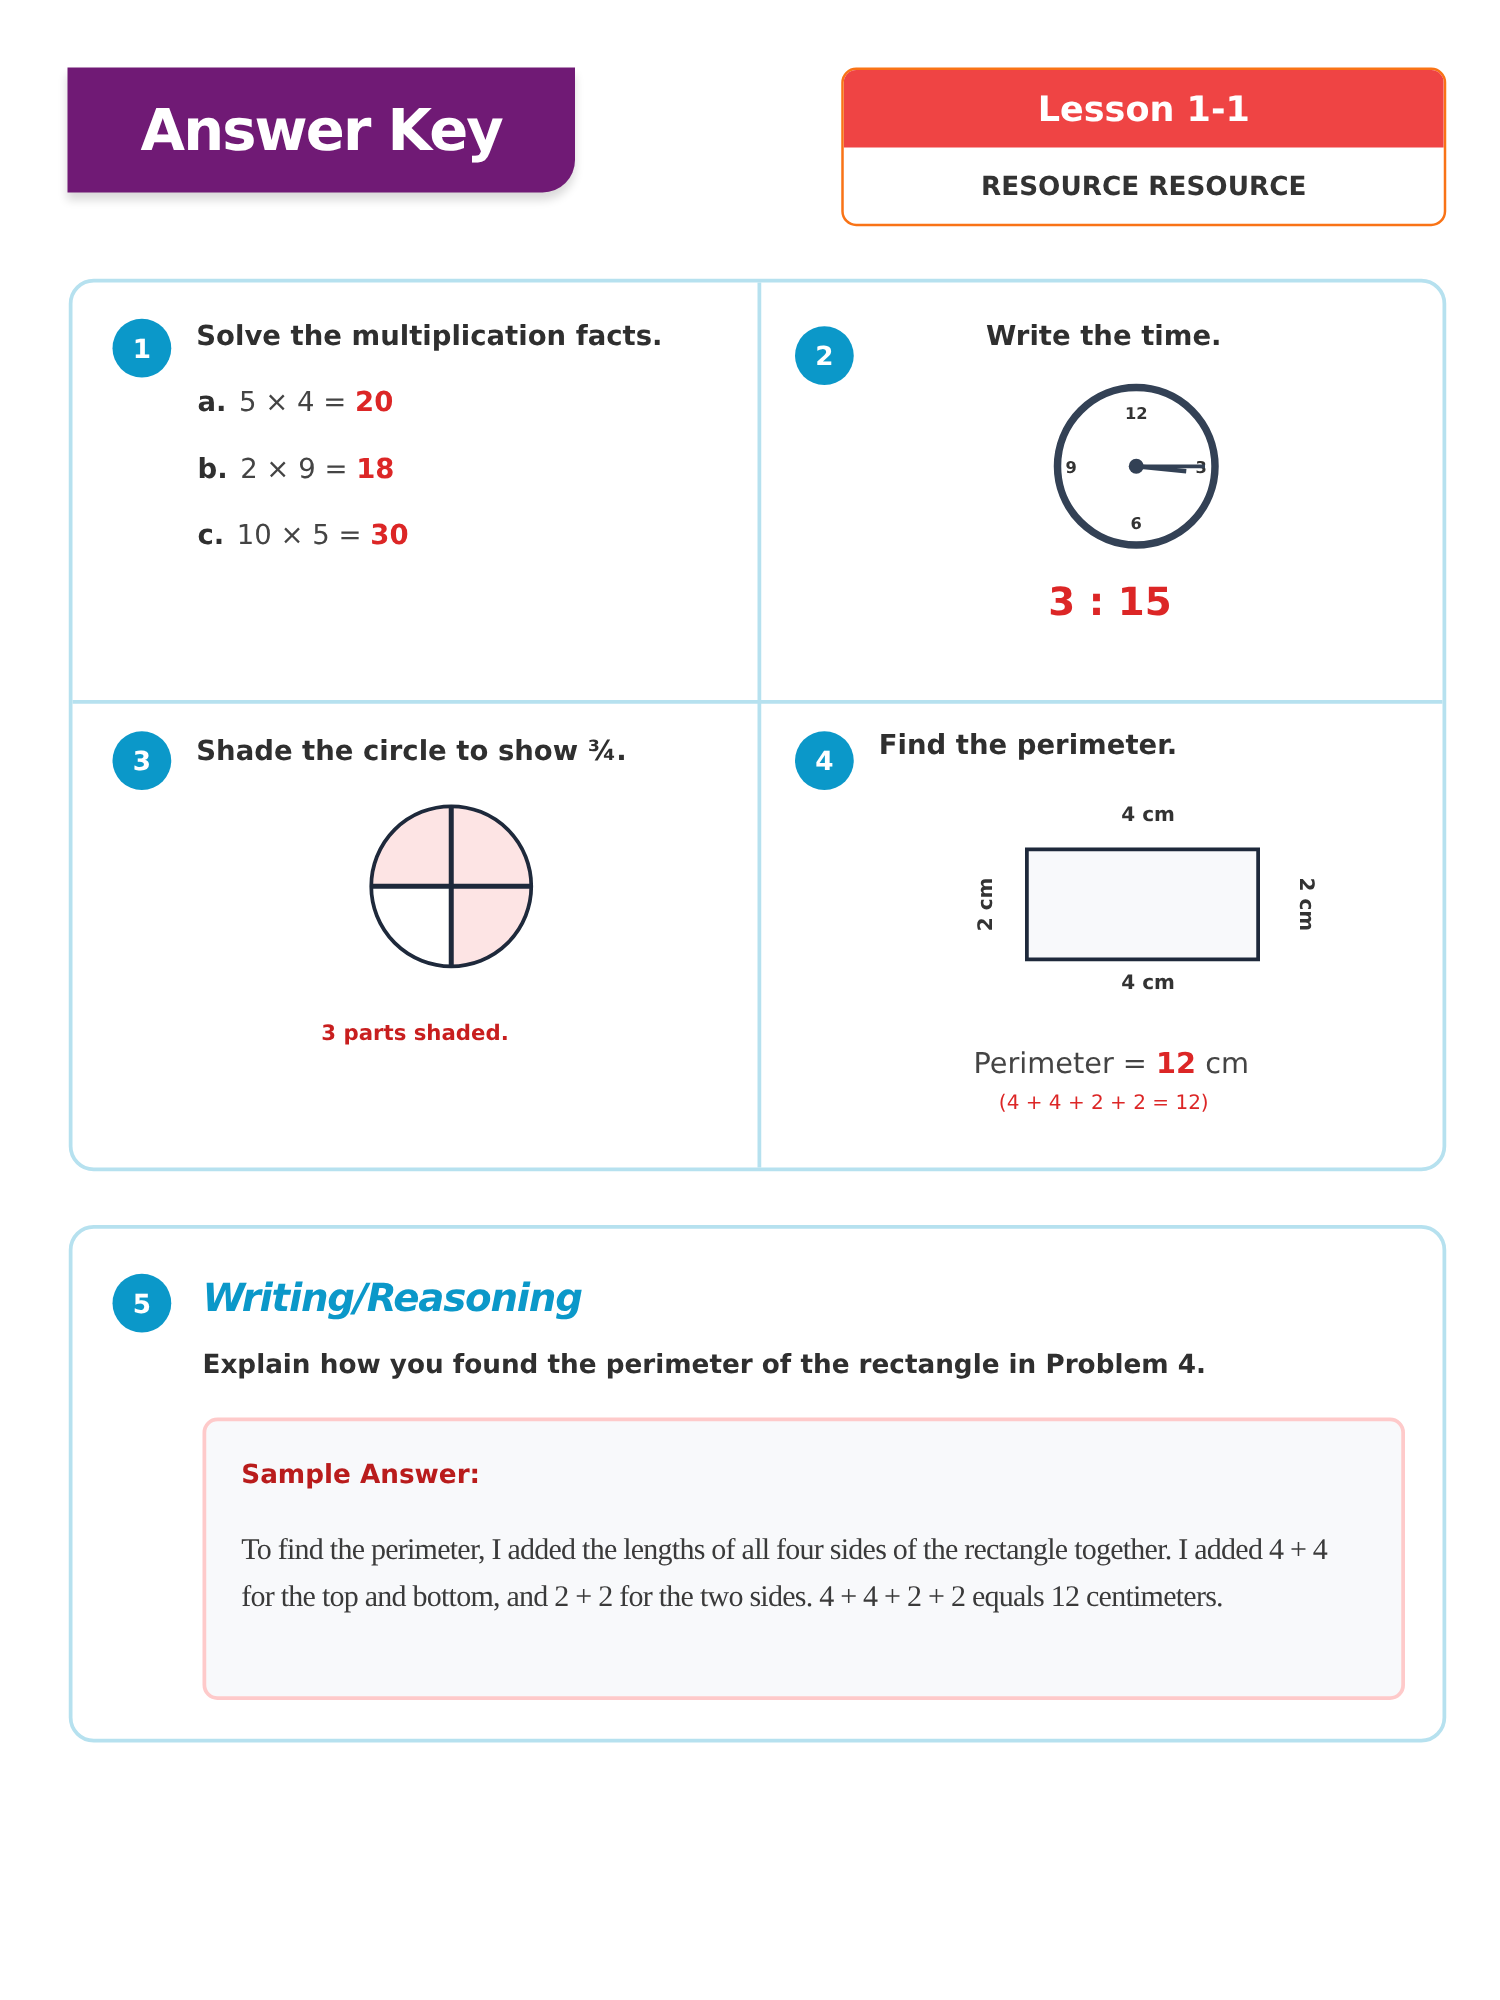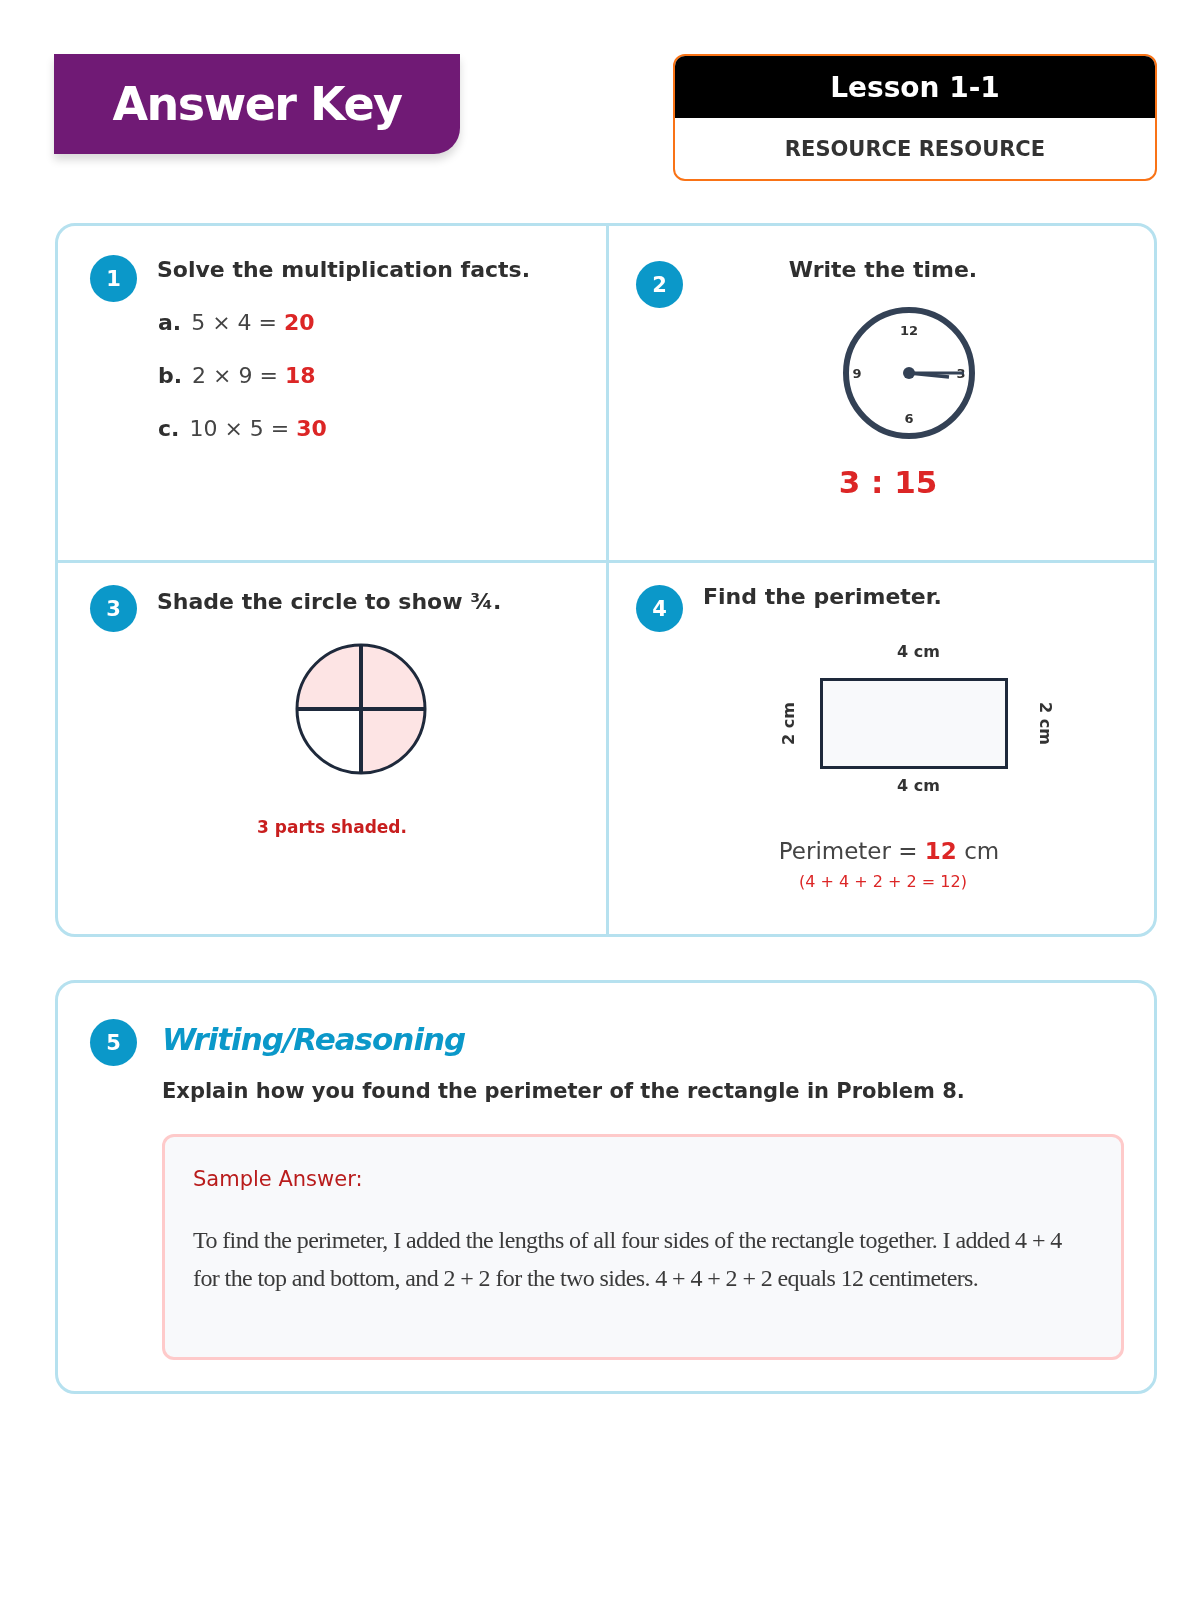--- a/index.html
+++ b/index.html
@@ -16,21 +16,21 @@
     }
     .answer-key-banner span {
       color: #fff; font-family: "DejaVu Sans", sans-serif; font-weight: bold;
       font-size: 46px; letter-spacing: -1.5px;
     }
     .lesson-box {
       position: absolute; left: 673px; top: 54px; width: 484px; height: 127px;
       border: 2px solid #f97316; border-radius: 12px; overflow: hidden; background: #fff;
     }
     .lesson-box .lesson-title {
-      height: 62px; background: #000000; color: #fff;
+      height: 62px; background: #ef4444; color: #fff;
       display: flex; align-items: center; justify-content: center;
       font-family: "DejaVu Sans", sans-serif; font-weight: bold; font-size: 28px;
     }
     .lesson-box .lesson-sub {
       height: 61px; display: flex; align-items: center; justify-content: center;
       font-family: "DejaVu Sans", sans-serif; font-weight: bold; font-size: 21px; color: #333;
     }
     .grid {
       position: absolute; left: 55px; top: 223px; width: 1102px; height: 714px;
       border: 3px solid #b6e1ef; border-radius: 20px;
@@ -80,21 +80,21 @@
     .writing-prompt {
       position: absolute; left: 104px; top: 96px; font-family: "DejaVu Sans", sans-serif;
       font-weight: bold; font-size: 21px; color: #2f2f2f; white-space: nowrap;
     }
     .sample-box {
       position: absolute; left: 104px; top: 151px; width: 962px; height: 226px;
       border: 3px solid #fecaca; border-radius: 12px; background: #f8f9fb;
       padding: 30px 28px;
     }
     .sample-label {
-      font-family: "DejaVu Sans", sans-serif; font-weight: normal; font-size: 21px; color: #b91c1c;
+      font-family: "DejaVu Sans", sans-serif; font-weight: bold; font-size: 21px; color: #b91c1c;
     }
     .sample-text {
       margin-top: 30px; font-family: Liberation Serif, serif; font-size: 24px; color: #3a3a3a;
       line-height: 38px; letter-spacing: -0.6px;
     }
   </style>
 </head>
 <body>
 
 <div class="answer-key-banner">
@@ -168,18 +168,18 @@
       <span class="red">12</span>
       <span>cm</span>
     </div>
     <div class="perim-calc">(4 + 4 + 2 + 2 = 12)</div>
   </div>
 </div>
 
 <div class="writing-box">
   <div class="num-badge" style="left:32px; top:36px;">5</div>
   <div class="writing-title">Writing/Reasoning</div>
-  <div class="writing-prompt">Explain how you found the perimeter of the rectangle in Problem 8.</div>
+  <div class="writing-prompt">Explain how you found the perimeter of the rectangle in Problem 4.</div>
   <div class="sample-box">
     <div class="sample-label">Sample Answer:</div>
     <div class="sample-text">To find the perimeter, I added the lengths of all four sides of the rectangle together. I added 4 + 4 for the top and bottom, and 2 + 2 for the two sides. 4 + 4 + 2 + 2 equals 12 centimeters.</div>
   </div>
 </div>
 
 </body></html>

